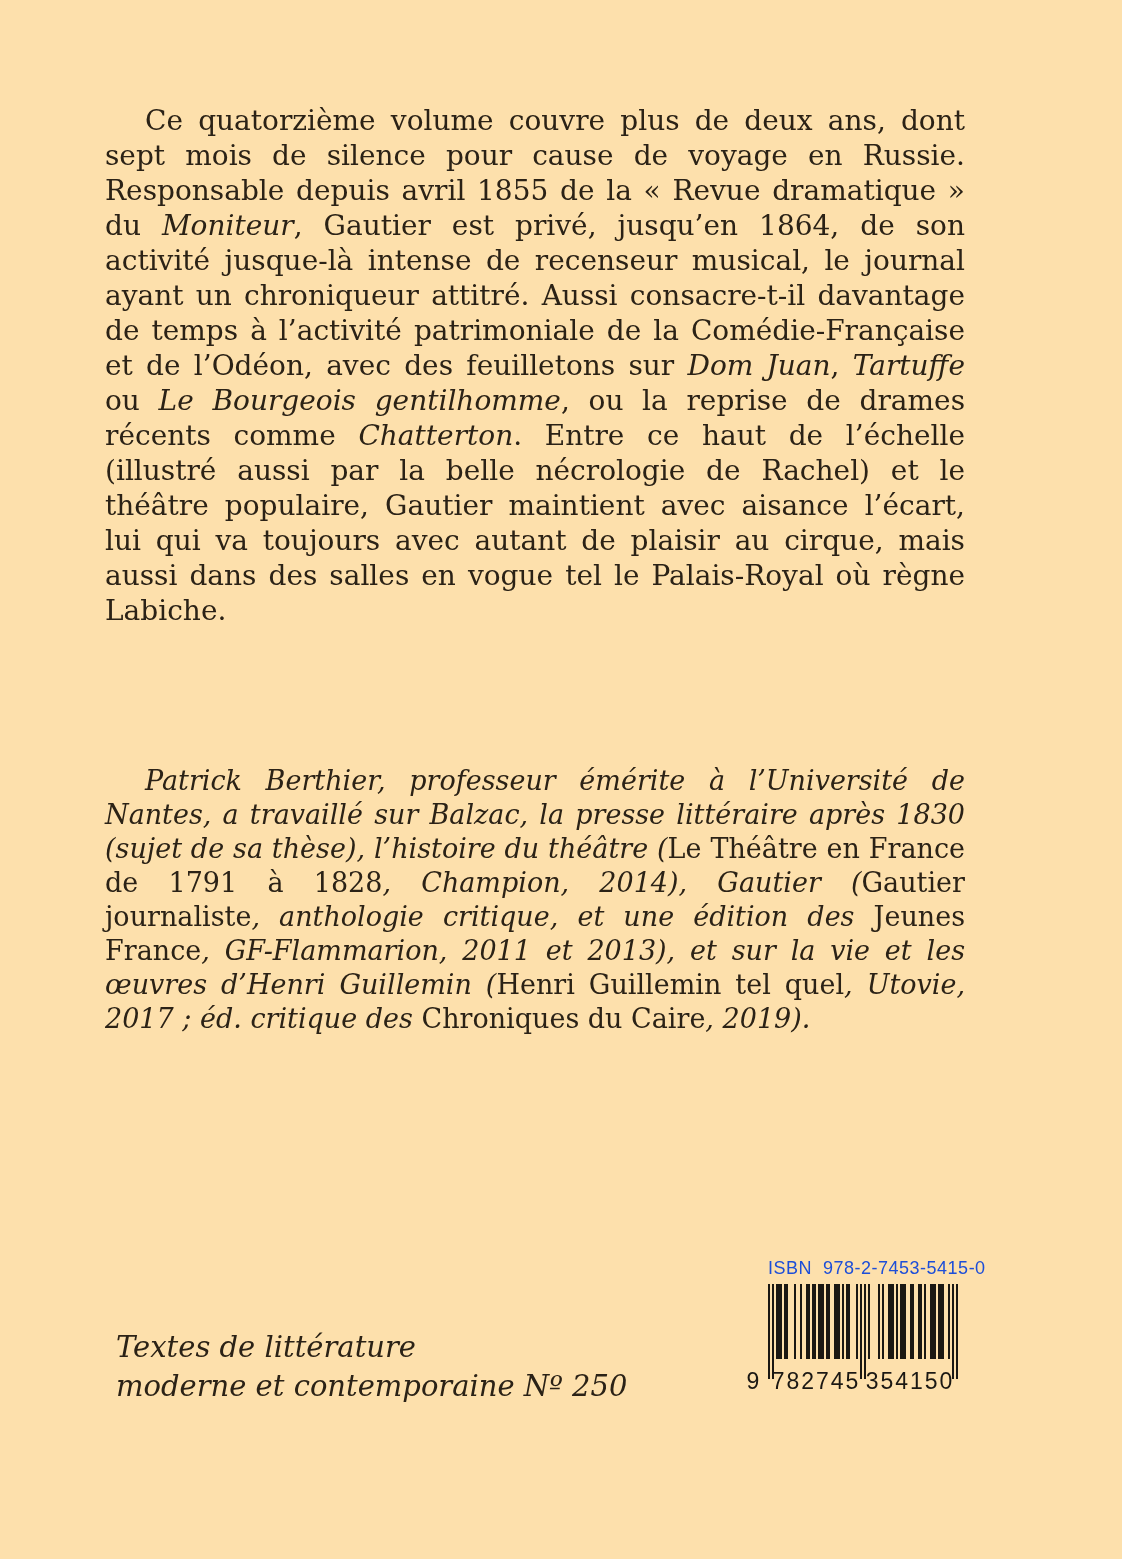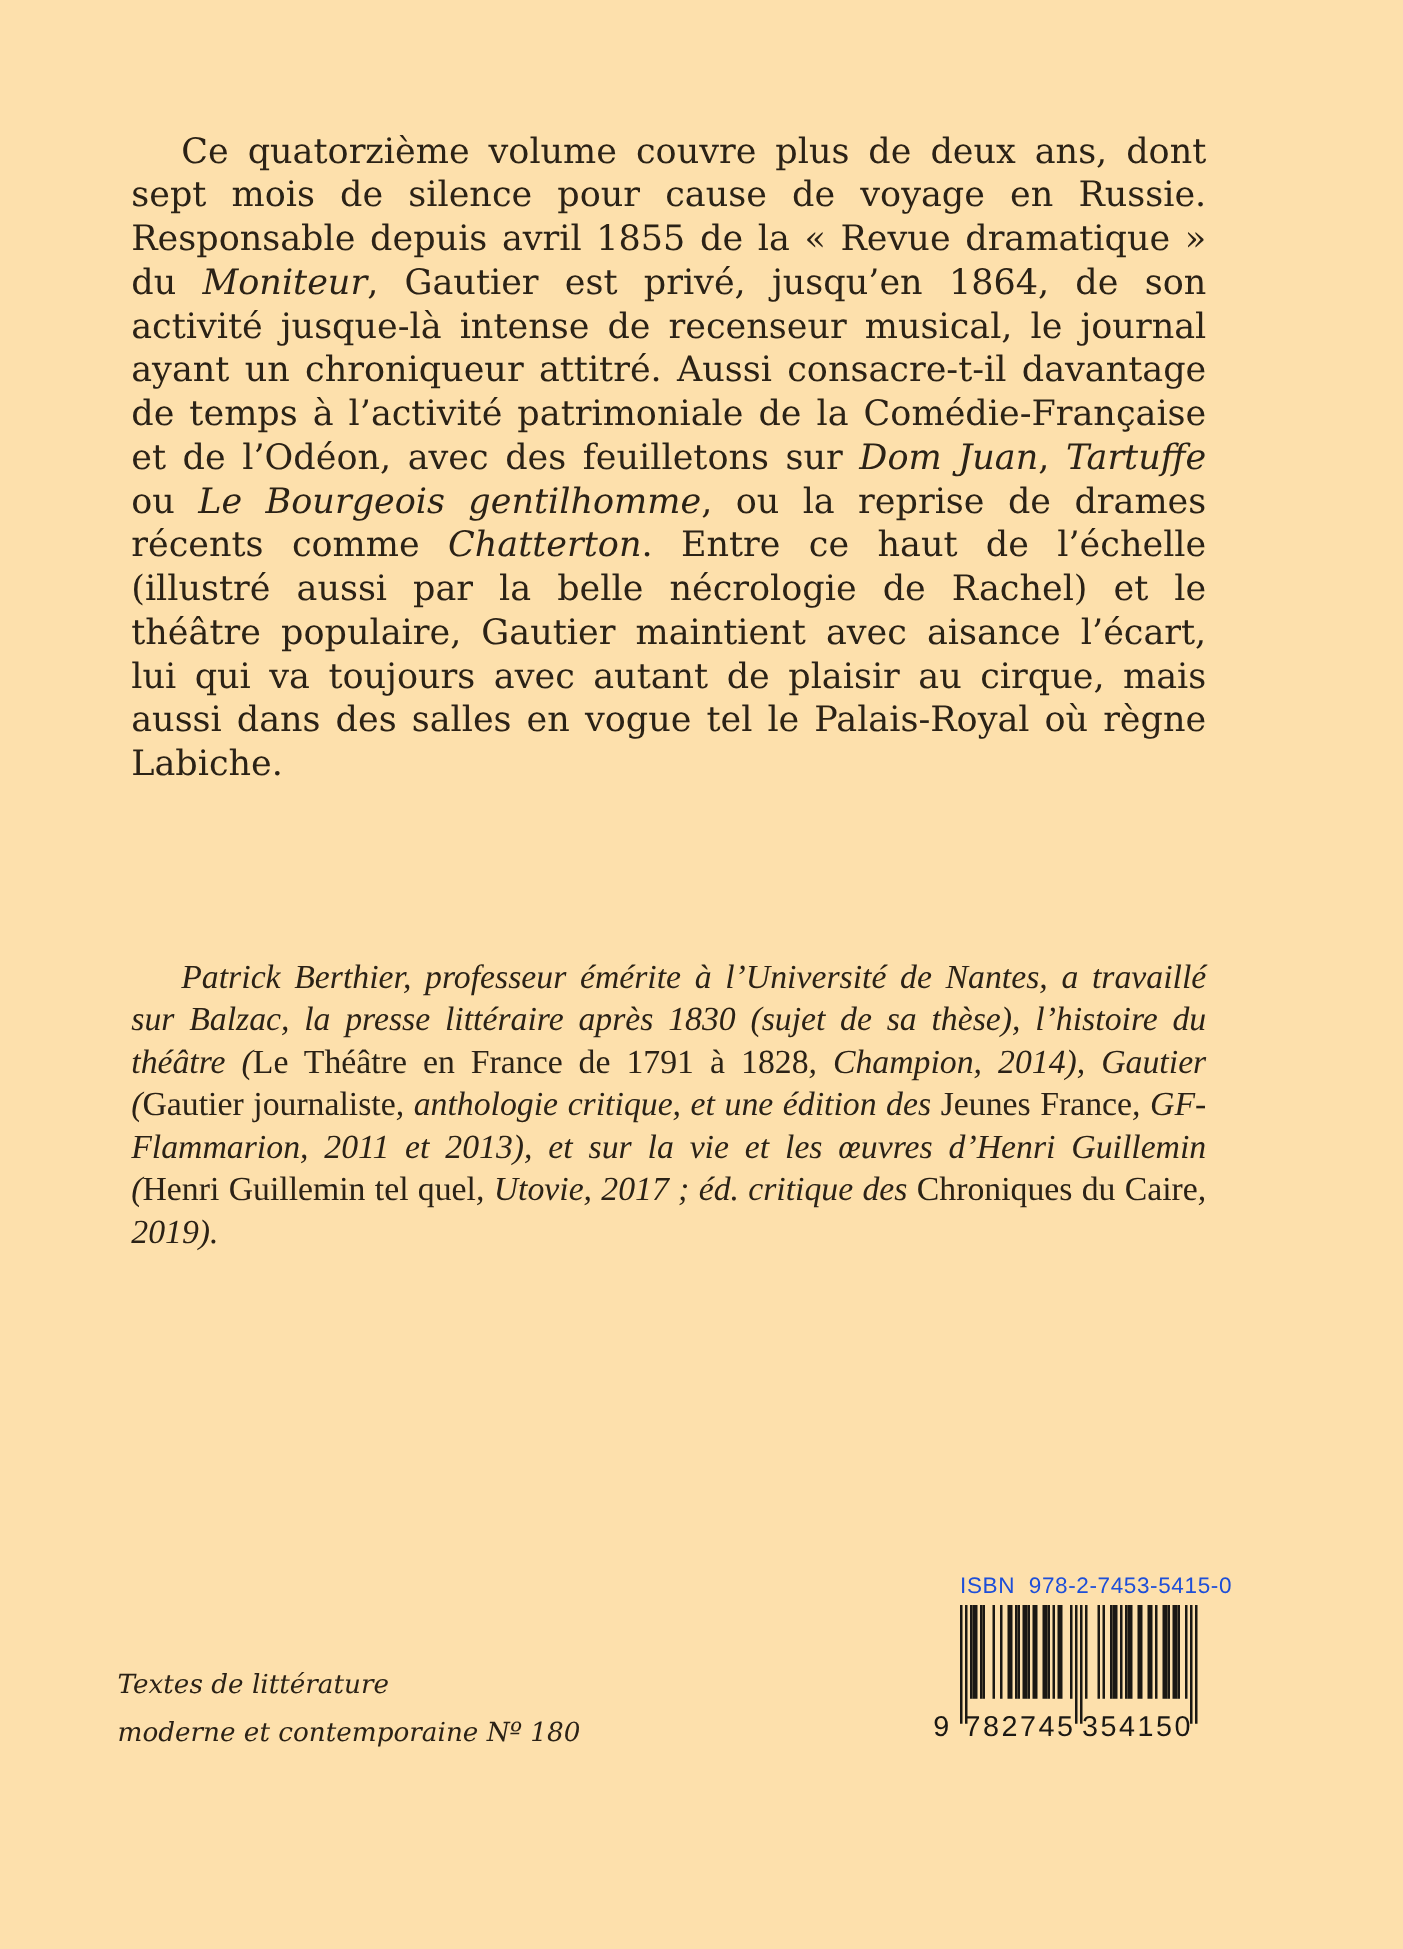--- a/index.html
+++ b/index.html
@@ -13,29 +13,29 @@
     padding-left:32px;
   }
   .synopsis{
     position:absolute;left:105px;top:103px;width:860px;
     font-size:28px;line-height:35px;text-align:justify;
   }
   .synopsis p{margin:0;text-indent:40px;}
   .bio{
     position:absolute;left:105px;top:764px;width:860px;
     font-size:27px;line-height:34px;text-align:justify;
-    font-style:italic;text-indent:40px;font-family:Liberation Serif, serif;
+    font-style:italic;text-indent:40px;
   }
   .seg-i{font-style:italic;}
   .seg-r{font-style:normal;}
   .sc{font-size:0.72em;letter-spacing:0.5px;}
   .sup{vertical-align:super;font-size:0.58em;line-height:0;}
   .series{
-    position:absolute;left:94px;top:1328px;
-    font-style:italic;font-size:21px;line-height:39px;
+    position:absolute;left:116px;top:1328px;
+    font-style:italic;font-size:29px;line-height:39px;
   }
   .isbn-block{position:absolute;left:744px;top:1258px;width:222px;}
   .isbn-label{
     font-family:"Liberation Sans",sans-serif;
     font-size:18px;color:#1d4ed8;
     white-space:pre;letter-spacing:0.5px;
     width:198px;margin-left:24px;text-align:center;
   }
   .isbn-block svg{display:block;margin-top:5px;}
   .barcode-text{
@@ -49,21 +49,21 @@
 <div class="page" style="background: rgb(253, 224, 172); color: rgb(43, 34, 22);">
 
   <div class="synopsis">
     <p><span>Ce quatorzième volume couvre plus de deux ans, dont sept mois de silence pour cause de voyage en Russie. Responsable depuis avril 1855 de la « Revue dramatique » du </span><span class="seg-i">Moniteur</span><span>, Gautier est privé, jusqu’en 1864, de son activité jusque-là intense de recenseur musical, le journal ayant un chroniqueur attitré. Aussi consacre-t-il davantage de temps à l’activité patrimoniale de la Comédie-Française et de l’Odéon, avec des feuilletons sur </span><span class="seg-i">Dom Juan</span><span>, </span><span class="seg-i">Tartuffe</span><span> ou </span><span class="seg-i">Le Bourgeois gentilhomme</span><span>, ou la reprise de drames récents comme </span><span class="seg-i">Chatterton</span><span>. Entre ce haut de l’échelle (illustré aussi par la belle nécrologie de Rachel) et le théâtre populaire, Gautier maintient avec aisance l’écart, lui qui va toujours avec autant de plaisir au cirque, mais aussi dans des salles en vogue tel le Palais-Royal où règne Labiche.</span></p>
   </div>
 
   <div class="bio"><span class="seg-i">Patrick Berthier, professeur émérite à l’Université de Nantes, a travaillé sur Balzac, la presse littéraire après 1830 (sujet de sa thèse), l’histoire du théâtre (</span><span class="seg-r">Le Théâtre en France de 1791 à 1828</span><span class="seg-i">, Champion, 2014), Gautier (</span><span class="seg-r">Gautier journaliste</span><span class="seg-i">, anthologie critique, et une édition des </span><span class="seg-r">Jeunes France</span><span class="seg-i">, GF-Flammarion, 2011 et 2013), et sur la vie et les œuvres d’Henri Guillemin (</span><span class="seg-r">Henri Guillemin tel quel</span><span class="seg-i">, Utovie, 2017 ; éd. critique des </span><span class="seg-r">Chroniques du Caire</span><span class="seg-i">, 2019).</span></div>
 
   <div class="series">
     <div>Textes de littérature</div>
-    <div>moderne et contemporaine Nº 180</div>
+    <div>moderne et contemporaine Nº 250</div>
   </div>
 
   <div class="isbn-block">
     <div class="isbn-label">ISBN  978-2-7453-5415-0</div>
     <div>
         <svg width="222" height="110" viewBox="0 0 222 110" xmlns="http://www.w3.org/2000/svg">
           <g fill="#1b1813">
             <rect x="24" y="0" width="2" height="95"></rect>
             <rect x="28" y="0" width="2" height="95"></rect>
             <rect x="32" y="0" width="2" height="75"></rect>

